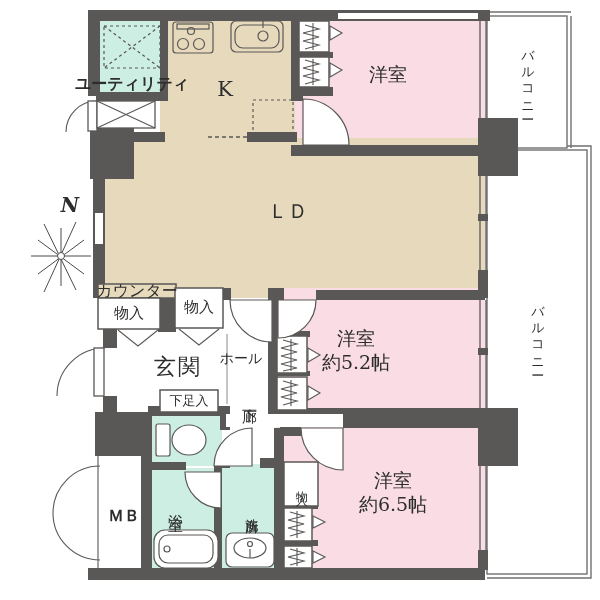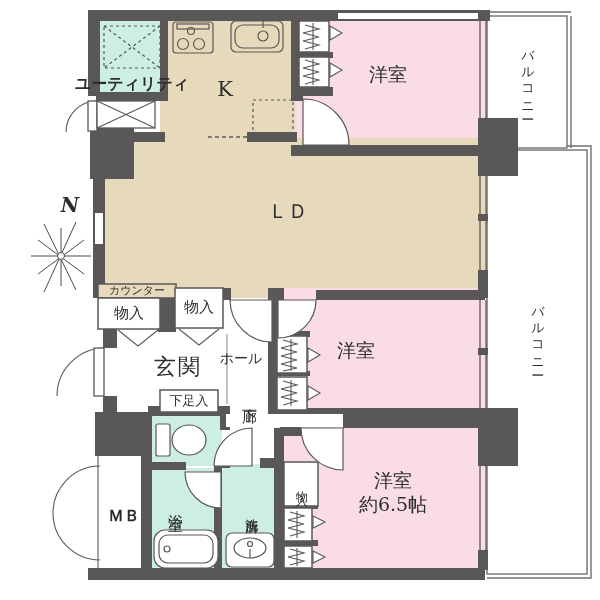--- a/index.html
+++ b/index.html
@@ -218,27 +218,28 @@
   <div class="lbl" style="left:225px;top:89px;font-size:21px;">K</div>
 
   <div class="lbl two" style="left:388px;top:74px;font-size:19px;">
     <span>洋室</span>
   </div>
   <div class="lbl two" style="left:288px;top:212px;font-size:20px;">
     <span>ＬＤ</span>
   </div>
   <div class="lbl two" style="left:356px;top:350px;font-size:19px;">
     <span>洋室</span>
+    <span>約5.2帖</span>
   </div>
   <div class="lbl two" style="left:393px;top:492px;font-size:19px;">
     <span>洋室</span>
     <span>約6.5帖</span>
   </div>
 
-  <div class="lbl" style="left:137px;top:291px;font-size:11px;">カウンター</div>
+  <div class="lbl" style="left:137px;top:291px;font-size:16px;">カウンター</div>
   <div class="lbl" style="left:129px;top:314px;font-size:15px;">物入</div>
   <div class="lbl" style="left:199px;top:308px;font-size:15px;">物入</div>
   <div class="lbl" style="left:178px;top:367px;font-size:22px;letter-spacing:2px;">玄関</div>
   <div class="lbl" style="left:241px;top:359px;font-size:14px;">ホール</div>
   <div class="lbl v" style="left:249px;top:398px;font-size:15px;letter-spacing:2px;">廊下</div>
   <div class="lbl" style="left:189px;top:401px;font-size:13px;">下足入</div>
   <div class="lbl v" style="left:175px;top:505px;font-size:15px;">浴室</div>
   <div class="lbl v" style="left:251px;top:510px;font-size:13px;letter-spacing:1px;">洗面所</div>
   <div class="lbl v" style="left:301px;top:484px;font-size:12px;">物入</div>
   <div class="lbl" style="left:124px;top:516px;font-size:16px;font-weight:bold;">ＭＢ</div>

